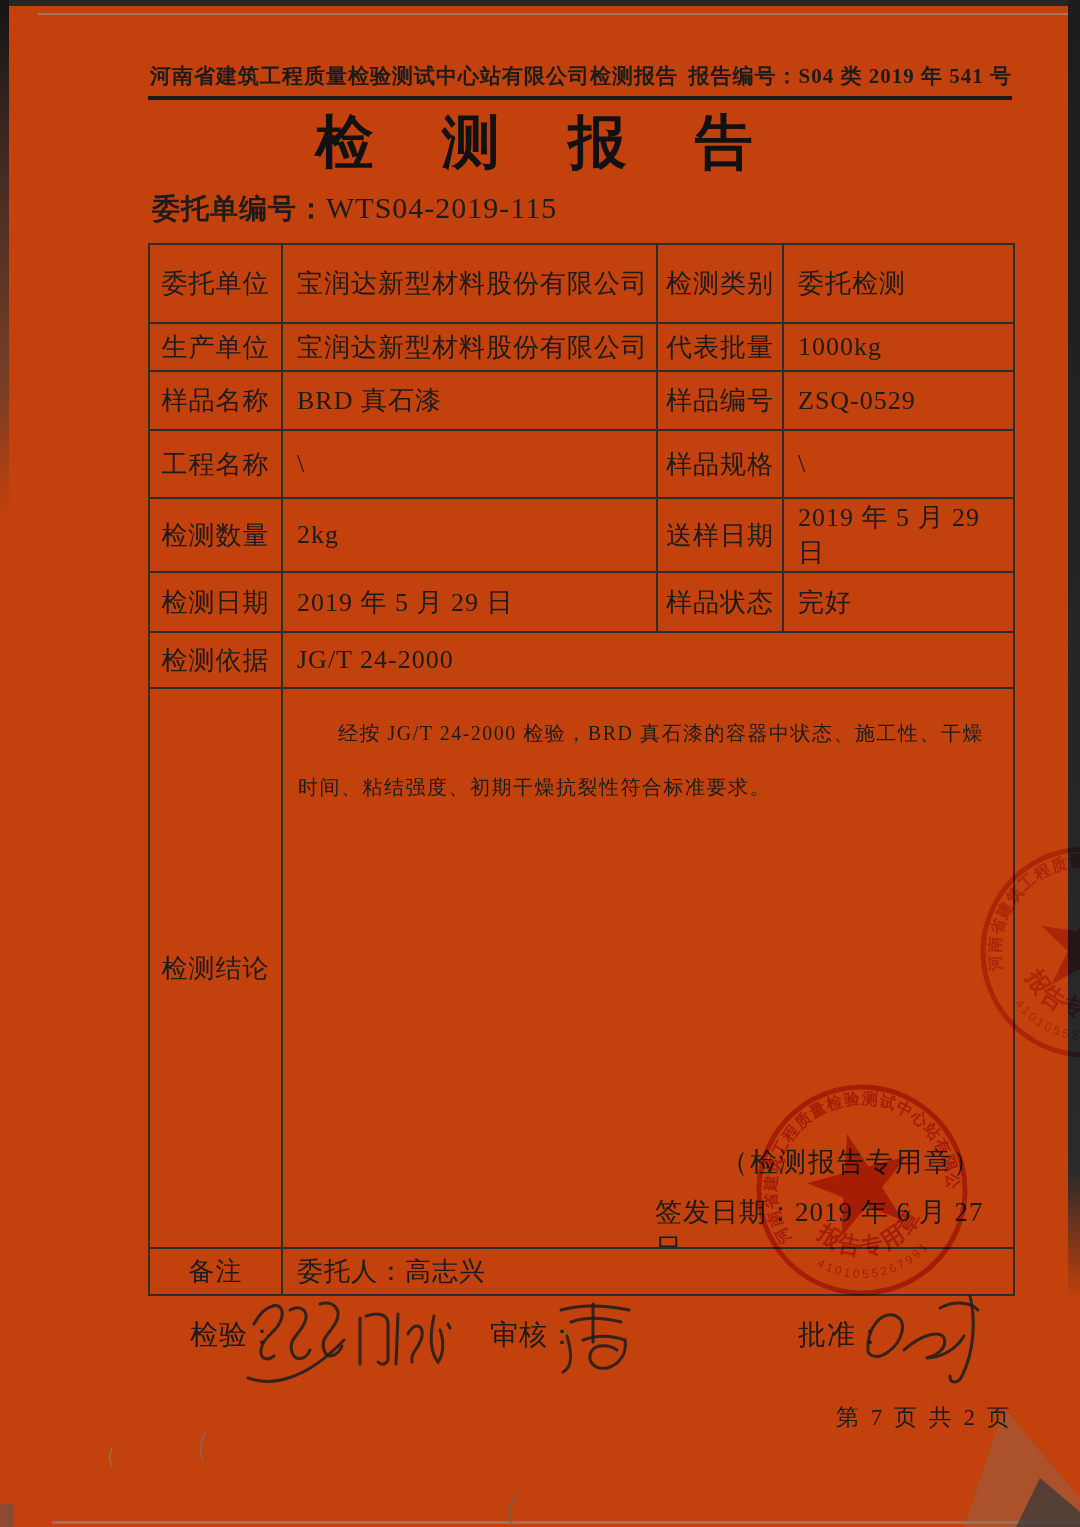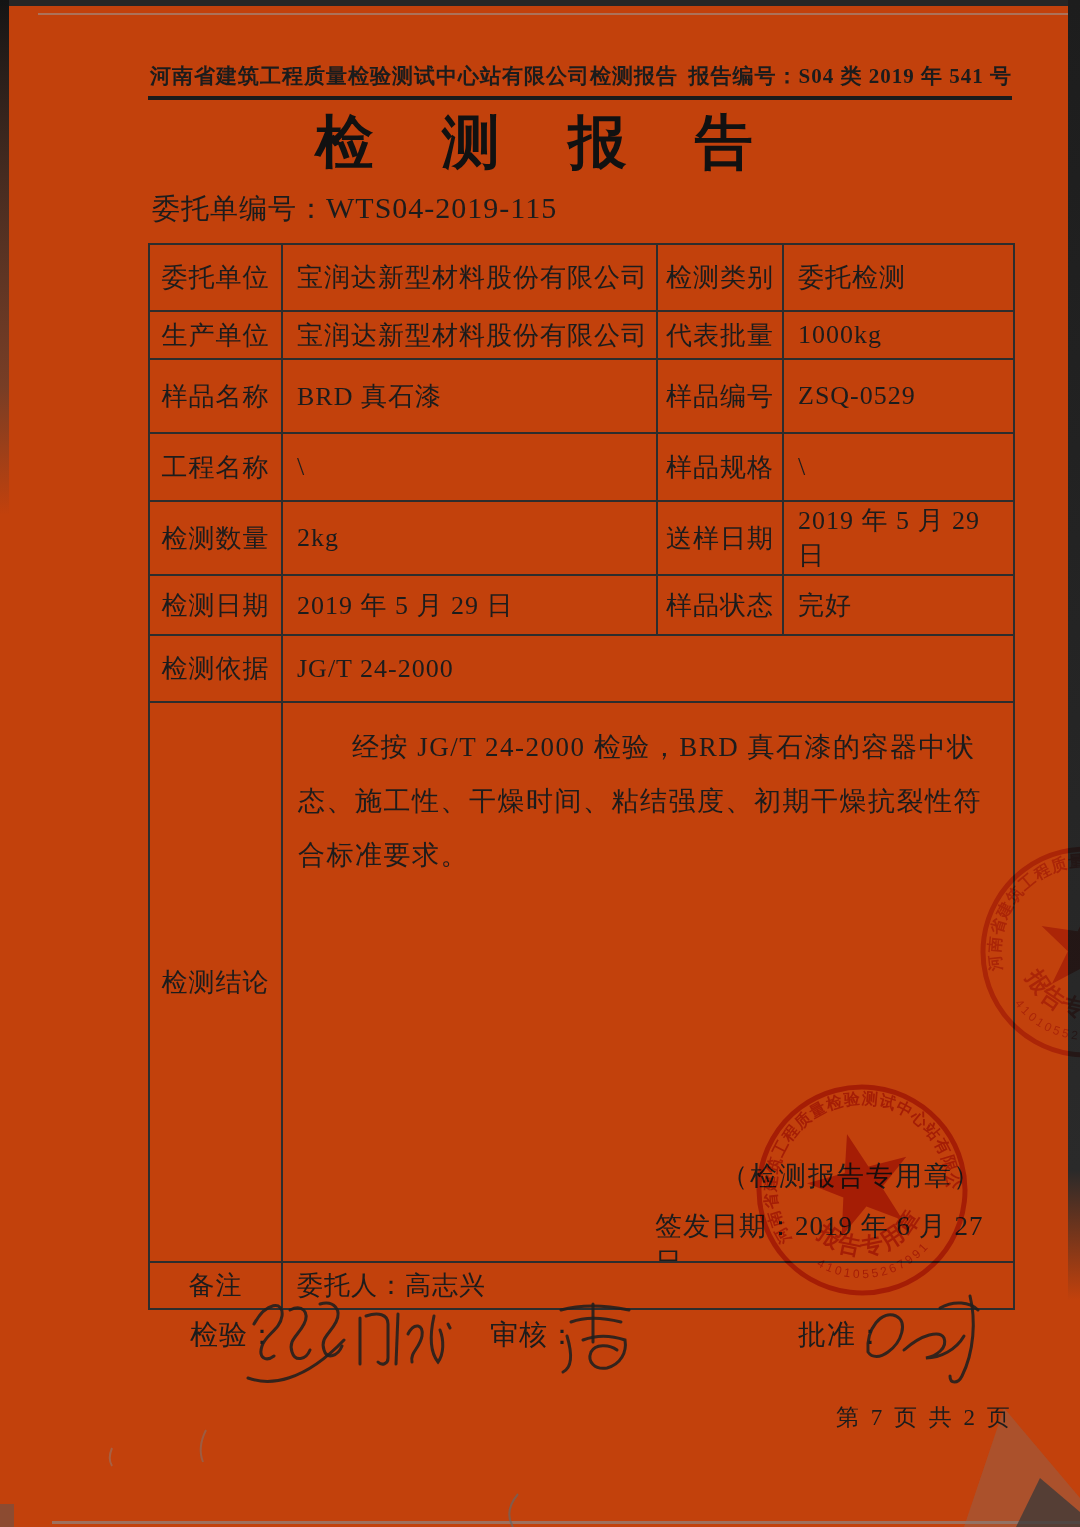--- a/index.html
+++ b/index.html
@@ -10,29 +10,29 @@
   }
   .abs{position:absolute;}
   
   .header-row{left:150px;top:62px;width:862px;display:flex;justify-content:space-between;align-items:baseline;}
   .org-line{font-family:"Liberation Sans","DejaVu Sans",sans-serif;font-weight:700;font-size:21px;letter-spacing:1px;}
   .report-no{font-family:Liberation Serif, serif;font-weight:700;font-size:21px;letter-spacing:1px;}
   .header-rule{left:148px;top:96px;width:864px;height:4px;background:#1b1b1b;}
   .main-title{left:0;top:104px;width:1080px;text-align:center;font-size:58px;font-weight:700;
     letter-spacing:12px;word-spacing:30px;color:#111;}
   .commission-line{left:152px;top:190px;font-size:28px;}
-  .commission-line .lab{font-weight:400;letter-spacing:1px;}
+  .commission-line .lab{font-weight:700;letter-spacing:1px;}
   .commission-line .val{font-size:30px;letter-spacing:1px;}
   
   table.info{position:absolute;left:148px;top:243px;width:867px;border-collapse:collapse;table-layout:fixed;}
   table.info td{border:2px solid #2d2d2d;font-size:26px;letter-spacing:1px;overflow:hidden;}
   td.lbl{text-align:center;}
   td.val{padding-left:14px;}
   td.conc{vertical-align:top;position:relative;}
-  .conclusion-p{margin:16px 16px 0 14px;text-indent:2em;font-size:27px;line-height:54px;letter-spacing:1.5px;}
+  .conclusion-p{margin:16px 16px 0 14px;text-indent:2em;font-size:20px;line-height:54px;letter-spacing:1.5px;}
   .stamp-note{position:absolute;left:438px;top:455px;font-size:27px;letter-spacing:2px;}
   .issue-date{position:absolute;left:372px;top:505px;font-size:27px;letter-spacing:1px;}
   
   .sig-label{font-size:28px;letter-spacing:1px;}
   .footer-page{left:836px;top:1402px;font-size:23px;letter-spacing:3px;}
   
   .stamp{mix-blend-mode:multiply;pointer-events:none;}
   .artifacts{left:0;top:0;pointer-events:none;}
   .sig-svg path{stroke:#1f1f1f;stroke-width:3;fill:none;stroke-linecap:round;opacity:.88;}
 </style>
@@ -80,33 +80,33 @@
   </div>
 
   <table class="info">
     <colgroup>
         <col style="width:133px">
         <col style="width:375px">
         <col style="width:126px">
         <col style="width:231px">
       </colgroup>
     <tbody>
-        <tr style="height:67px">
+        <tr style="height:79px">
       <td class="lbl">委托单位</td>
       <td class="val">宝润达新型材料股份有限公司</td>
       <td class="lbl">检测类别</td>
       <td class="val">委托检测</td>
     </tr>
     <tr style="height:48px">
       <td class="lbl">生产单位</td>
       <td class="val">宝润达新型材料股份有限公司</td>
       <td class="lbl">代表批量</td>
       <td class="val">1000kg</td>
     </tr>
-    <tr style="height:74px">
+    <tr style="height:59px">
       <td class="lbl">样品名称</td>
       <td class="val">BRD 真石漆</td>
       <td class="lbl">样品编号</td>
       <td class="val">ZSQ-0529</td>
     </tr>
     <tr style="height:68px">
       <td class="lbl">工程名称</td>
       <td class="val">\</td>
       <td class="lbl">样品规格</td>
       <td class="val">\</td>
@@ -116,21 +116,21 @@
       <td class="val">2kg</td>
       <td class="lbl">送样日期</td>
       <td class="val">2019 年 5 月 29 日</td>
     </tr>
     <tr style="height:60px">
       <td class="lbl">检测日期</td>
       <td class="val">2019 年 5 月 29 日</td>
       <td class="lbl">样品状态</td>
       <td class="val">完好</td>
     </tr>
-    <tr style="height:67px">
+    <tr style="height:56px">
       <td class="lbl">检测依据</td>
       <td class="val" colspan="3">JG/T 24-2000</td>
     </tr>
     <tr style="height:560px">
       <td class="lbl">检测结论</td>
       <td class="conc" colspan="3">
         <p class="conclusion-p">经按 JG/T 24-2000 检验，BRD 真石漆的容器中状态、施工性、干燥时间、粘结强度、初期干燥抗裂性符合标准要求。</p>
         <span class="stamp-note">（检测报告专用章）</span>
         <span class="issue-date"><span>签发日期：</span><span>2019 年 6 月 27 日</span></span>
       </td>

